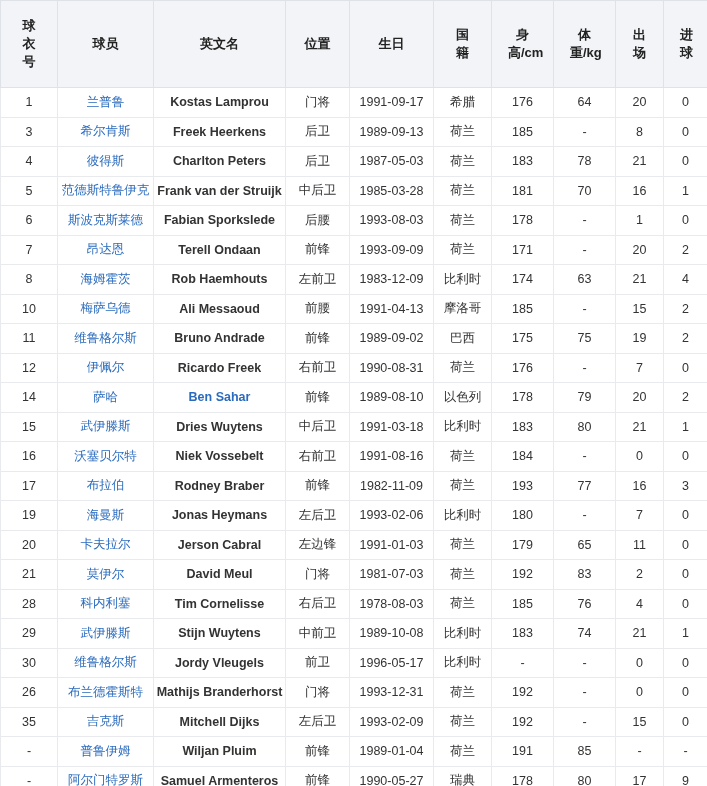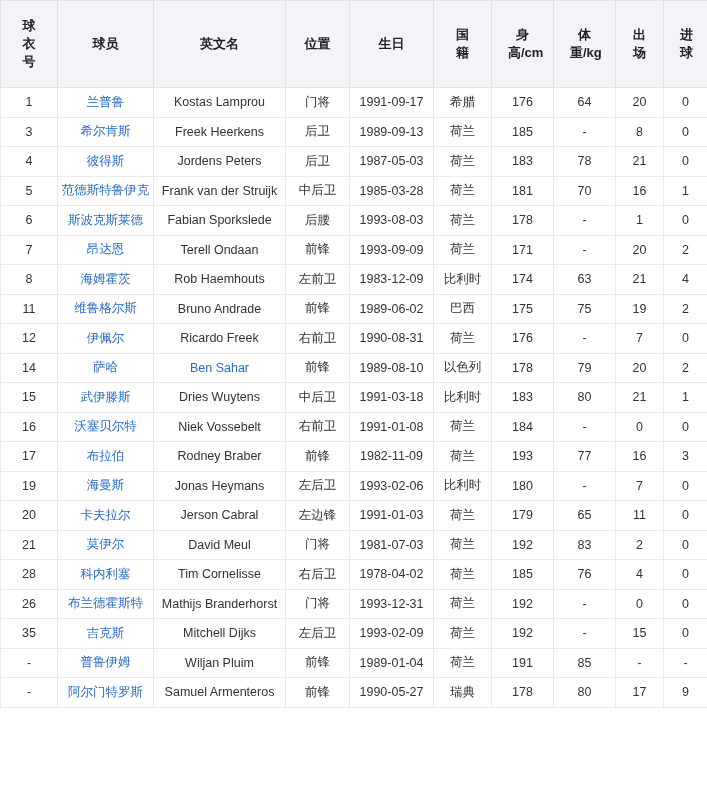--- a/index.html
+++ b/index.html
@@ -36,20 +36,21 @@
     padding: 0 2px;
     vertical-align: middle;
     white-space: nowrap;
     overflow: hidden;
   }
   td.cn-name {
     color: #2a6bbd;
   }
   td.en-name {
     color: #333333;
+    font-weight: bold;
   }
   td.en-name.link {
     color: #2a6bbd;
   }
   td.num, td.pos, td.birth, td.nat, td.h, td.w, td.apps, td.goals {
     color: #333333;
   }
   
   col.c-num    { width: 57px; }
   col.c-cn     { width: 96px; }
@@ -113,21 +114,21 @@
         <td class="birth">1989-09-13</td>
         <td class="nat">荷兰</td>
         <td class="h">185</td>
         <td class="w">-</td>
         <td class="apps">8</td>
         <td class="goals">0</td>
       </tr>
       <tr>
         <td class="num">4</td>
         <td class="cn-name">彼得斯</td>
-        <td class="en-name">Jordens Peters</td>
+        <td class="en-name">Charlton Peters</td>
         <td class="pos">后卫</td>
         <td class="birth">1987-05-03</td>
         <td class="nat">荷兰</td>
         <td class="h">183</td>
         <td class="w">78</td>
         <td class="apps">21</td>
         <td class="goals">0</td>
       </tr>
       <tr>
         <td class="num">5</td>
@@ -171,25 +172,37 @@
         <td class="en-name">Rob Haemhouts</td>
         <td class="pos">左前卫</td>
         <td class="birth">1983-12-09</td>
         <td class="nat">比利时</td>
         <td class="h">174</td>
         <td class="w">63</td>
         <td class="apps">21</td>
         <td class="goals">4</td>
       </tr>
       <tr>
+        <td class="num">10</td>
+        <td class="cn-name">梅萨乌德</td>
+        <td class="en-name">Ali Messaoud</td>
+        <td class="pos">前腰</td>
+        <td class="birth">1991-04-13</td>
+        <td class="nat">摩洛哥</td>
+        <td class="h">185</td>
+        <td class="w">-</td>
+        <td class="apps">15</td>
+        <td class="goals">2</td>
+      </tr>
+      <tr>
         <td class="num">11</td>
         <td class="cn-name">维鲁格尔斯</td>
         <td class="en-name">Bruno Andrade</td>
         <td class="pos">前锋</td>
-        <td class="birth">1989-06-02</td>
+        <td class="birth">1989-09-02</td>
         <td class="nat">巴西</td>
         <td class="h">175</td>
         <td class="w">75</td>
         <td class="apps">19</td>
         <td class="goals">2</td>
       </tr>
       <tr>
         <td class="num">12</td>
         <td class="cn-name">伊佩尔</td>
         <td class="en-name">Ricardo Freek</td>
@@ -223,21 +236,21 @@
         <td class="h">183</td>
         <td class="w">80</td>
         <td class="apps">21</td>
         <td class="goals">1</td>
       </tr>
       <tr>
         <td class="num">16</td>
         <td class="cn-name">沃塞贝尔特</td>
         <td class="en-name">Niek Vossebelt</td>
         <td class="pos">右前卫</td>
-        <td class="birth">1991-01-08</td>
+        <td class="birth">1991-08-16</td>
         <td class="nat">荷兰</td>
         <td class="h">184</td>
         <td class="w">-</td>
         <td class="apps">0</td>
         <td class="goals">0</td>
       </tr>
       <tr>
         <td class="num">17</td>
         <td class="cn-name">布拉伯</td>
         <td class="en-name">Rodney Braber</td>
@@ -283,25 +296,49 @@
         <td class="h">192</td>
         <td class="w">83</td>
         <td class="apps">2</td>
         <td class="goals">0</td>
       </tr>
       <tr>
         <td class="num">28</td>
         <td class="cn-name">科内利塞</td>
         <td class="en-name">Tim Cornelisse</td>
         <td class="pos">右后卫</td>
-        <td class="birth">1978-04-02</td>
+        <td class="birth">1978-08-03</td>
         <td class="nat">荷兰</td>
         <td class="h">185</td>
         <td class="w">76</td>
         <td class="apps">4</td>
+        <td class="goals">0</td>
+      </tr>
+      <tr>
+        <td class="num">29</td>
+        <td class="cn-name">武伊滕斯</td>
+        <td class="en-name">Stijn Wuytens</td>
+        <td class="pos">中前卫</td>
+        <td class="birth">1989-10-08</td>
+        <td class="nat">比利时</td>
+        <td class="h">183</td>
+        <td class="w">74</td>
+        <td class="apps">21</td>
+        <td class="goals">1</td>
+      </tr>
+      <tr>
+        <td class="num">30</td>
+        <td class="cn-name">维鲁格尔斯</td>
+        <td class="en-name">Jordy Vleugels</td>
+        <td class="pos">前卫</td>
+        <td class="birth">1996-05-17</td>
+        <td class="nat">比利时</td>
+        <td class="h">-</td>
+        <td class="w">-</td>
+        <td class="apps">0</td>
         <td class="goals">0</td>
       </tr>
       <tr>
         <td class="num">26</td>
         <td class="cn-name">布兰德霍斯特</td>
         <td class="en-name">Mathijs Branderhorst</td>
         <td class="pos">门将</td>
         <td class="birth">1993-12-31</td>
         <td class="nat">荷兰</td>
         <td class="h">192</td>

